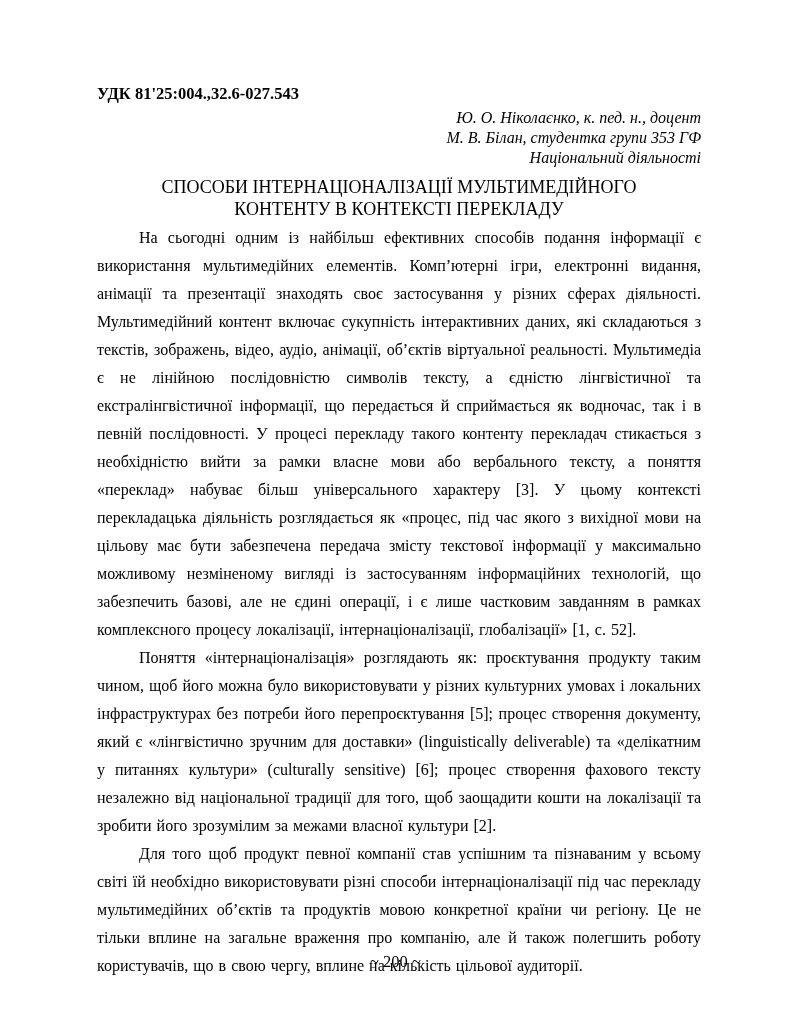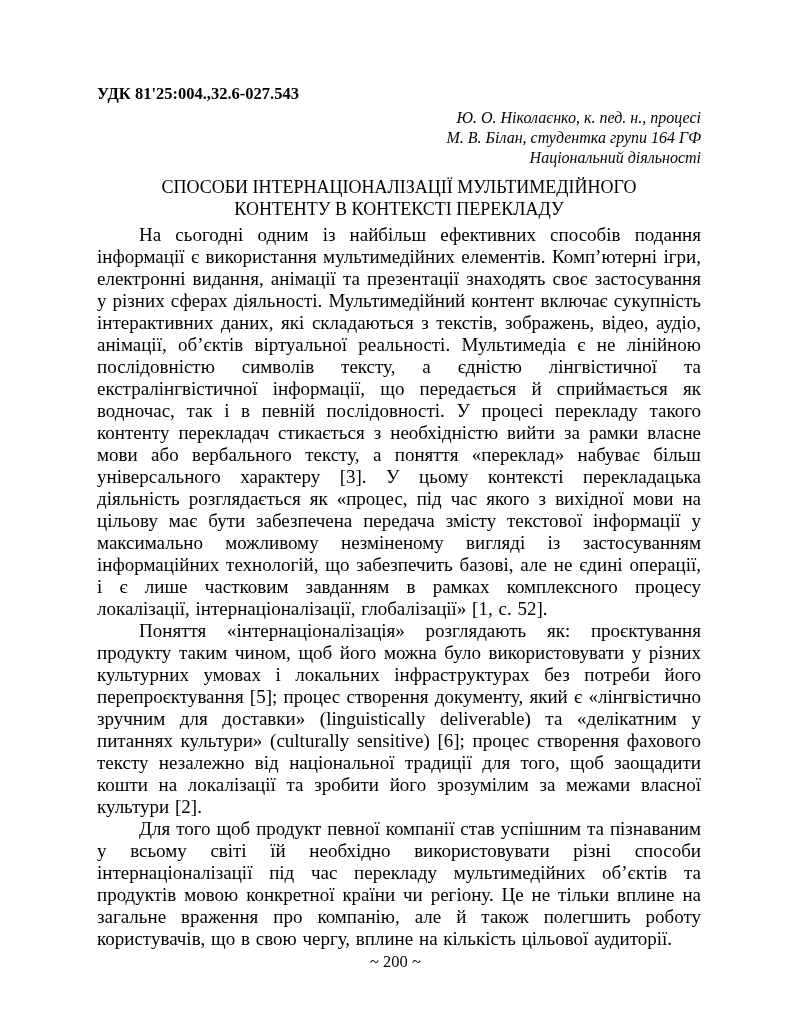--- a/index.html
+++ b/index.html
@@ -37,22 +37,22 @@
   .title {
     font-weight: normal;
     font-size: 18px;
     line-height: 22px;
     text-align: center;
     max-width: 500px;
     margin: 8px auto 4px auto;
   }
   .body p {
     margin: 0;
-    font-size: 19px;
-    line-height: 22px;
+    font-size: 16px;
+    line-height: 28px;
     text-align: justify;
     text-indent: 42px;
     word-spacing: 1px;
   }
   .footer {
     position: absolute;
     left: 0;
     bottom: 52px;
     width: 100%;
     text-align: center;
@@ -61,22 +61,22 @@
   }
 </style>
 </head>
 <body>
 
 <div class="page">
 
   <div class="udc">УДК 81'25:004.,32.6-027.543</div>
 
   <div class="authors">
-    <div>Ю. О. Ніколаєнко, к. пед. н., процесі</div>
-    <div>М. В. Білан, студентка групи 164 ГФ</div>
+    <div>Ю. О. Ніколаєнко, к. пед. н., доцент</div>
+    <div>М. В. Білан, студентка групи 353 ГФ</div>
     <div>Національний діяльності</div>
   </div>
 
   <h1 class="title">СПОСОБИ ІНТЕРНАЦІОНАЛІЗАЦІЇ МУЛЬТИМЕДІЙНОГО КОНТЕНТУ В КОНТЕКСТІ ПЕРЕКЛАДУ</h1>
 
   <div class="body">
     <p>На сьогодні одним із найбільш ефективних  способів подання інформації є використання мультимедійних елементів. Комп’ютерні ігри, електронні видання, анімації та презентації знаходять своє застосування у різних сферах діяльності. Мультимедійний контент включає сукупність інтерактивних даних, які складаються з текстів, зображень, відео, аудіо, анімації, об’єктів віртуальної реальності. Мультимедіа є не лінійною послідовністю символів тексту, а єдністю лінгвістичної та екстралінгвістичної інформації, що передається й сприймається як водночас, так і в певній послідовності. У процесі перекладу такого контенту перекладач стикається з необхідністю вийти за рамки власне мови або вербального тексту, а поняття «переклад» набуває більш універсального характеру [3]. У цьому контексті перекладацька діяльність розглядається як «процес, під час якого з вихідної мови на цільову має бути забезпечена передача змісту текстової інформації у максимально можливому незміненому вигляді із застосуванням інформаційних технологій, що забезпечить базові, але не єдині операції, і є лише частковим завданням в рамках комплексного процесу локалізації, інтернаціоналізації, глобалізації» [1, с. 52].</p>
     <p>Поняття «інтернаціоналізація» розглядають як: проєктування продукту таким чином, щоб його можна було використовувати у різних культурних умовах і локальних інфраструктурах без потреби його перепроєктування [5]; процес створення документу, який є «лінгвістично зручним для доставки»  (linguistically deliverable) та «делікатним у питаннях культури» (culturally sensitive) [6]; процес створення фахового тексту незалежно від національної традиції для того, щоб заощадити кошти на локалізації та зробити його зрозумілим за межами власної культури [2].</p>
     <p>Для того щоб продукт певної компанії став успішним та пізнаваним у всьому світі їй необхідно використовувати різні способи інтернаціоналізації під час перекладу мультимедійних об’єктів та продуктів мовою конкретної країни чи регіону. Це не тільки вплине на загальне враження про компанію, але й також полегшить роботу користувачів, що в свою чергу, вплине на кількість цільової аудиторії.</p>
   </div>

